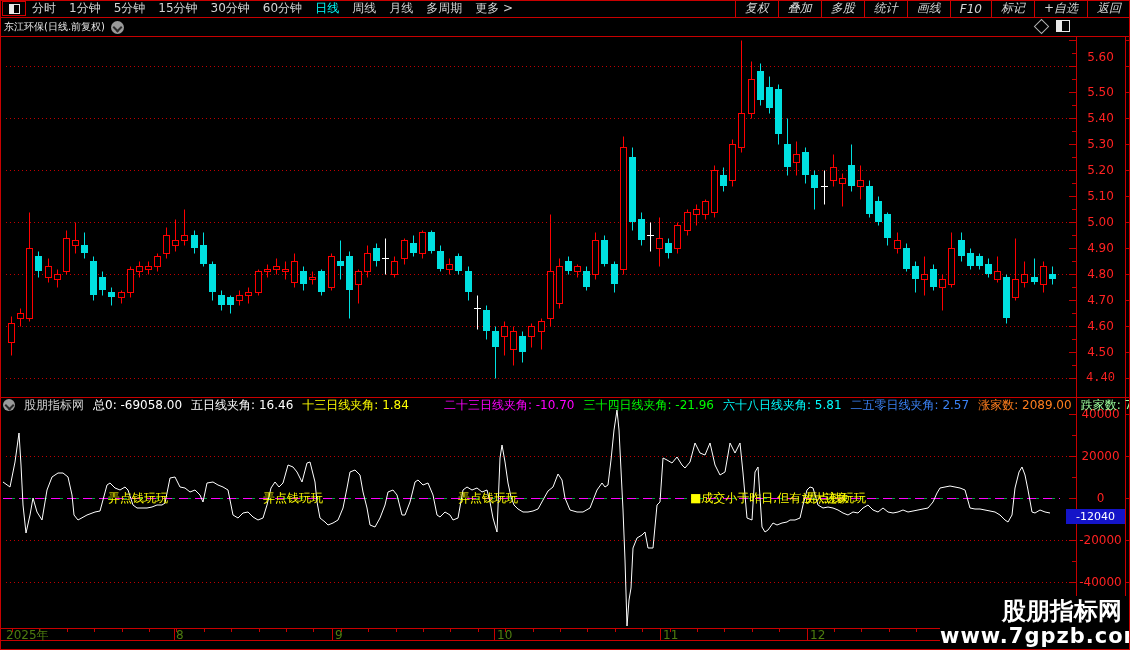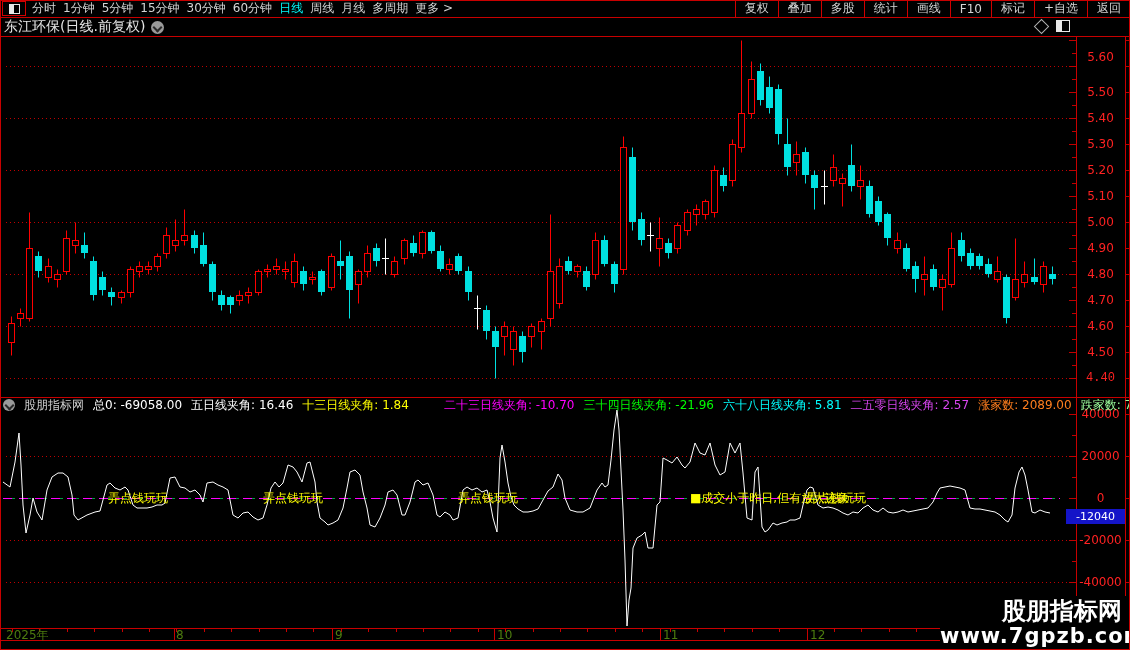--- a/index.html
+++ b/index.html
@@ -4,29 +4,29 @@
 <style>
   html,body{margin:0;padding:0;background:#000;}
   #app{position:relative;width:1130px;height:650px;background:#000;overflow:hidden;
        font-family:"DejaVu Sans",sans-serif;-webkit-font-smoothing:none;}
   .frame{position:absolute;inset:0;border:1px solid #c80000;pointer-events:none;z-index:60;}
   
   .toolbar{position:absolute;left:0;top:0;width:1130px;height:17px;border-bottom:1px solid #c80000;
            display:flex;align-items:center;font-size:12px;color:#d4d4d4;z-index:20;}
   .tb-iconbox{width:22px;height:13px;border:1px solid #d00000;margin:0 4px 0 2px;display:flex;
               align-items:center;justify-content:center;}
-  .tb-periods{display:flex;align-items:center;gap:7px;padding-left:2px;}
+  .tb-periods{display:flex;align-items:center;gap:13px;padding-left:2px;}
   .tb-periods span{cursor:default;white-space:nowrap;}
   .tb-periods .active{color:#00ffff;}
   .tb-spacer{flex:1;}
-  .tb-actions{display:flex;align-items:stretch;height:17px;}
+  .tb-actions{display:flex;align-items:stretch;height:17px;font-style:italic;}
   .tb-actions span{display:flex;align-items:center;padding:0 9px;border-left:1px solid #d00000;white-space:nowrap;}
   
   .titlebar{position:absolute;left:0;top:18px;width:1130px;height:18px;display:flex;align-items:center;
-            font-size:14px;color:#e6e6e6;z-index:20;}
+            font-size:10px;color:#e6e6e6;z-index:20;}
   .titlebar .t{margin-left:4px;}
   .icon-circle{display:inline-block;width:13px;height:13px;border-radius:50%;background:#9a9a9a;
                margin-left:6px;position:relative;}
   .icon-circle:after{content:"";position:absolute;left:3px;top:3px;width:5px;height:5px;
                border-left:2px solid #2a2a2a;border-bottom:2px solid #2a2a2a;transform:rotate(-45deg);}
   .tb-right-icons{position:absolute;right:60px;top:20px;display:flex;gap:9px;align-items:center;z-index:20;}
   .icon-diamond{width:9px;height:9px;border:1px solid #b0b0b0;transform:rotate(45deg);}
   .icon-window{width:12px;height:10px;border:1px solid #e8e8e8;position:relative;background:#000;}
   .icon-window:after{content:"";position:absolute;left:0;top:0;width:5px;height:10px;background:#e8e8e8;}
   .tb-halfsq{width:9px;height:8px;border:1px solid #e8e8e8;position:relative;background:#000;}
@@ -445,21 +445,21 @@
 
   <div class="ind-header" id="ind-header">
     <span class="icon-circle" style="margin-left:0;width:12px;height:12px;"></span>
   <span style="color: rgb(208, 208, 208);">股朋指标网</span>
       <span style="color: rgb(255, 255, 255);">总0: -69058.00</span>
       <span style="color: rgb(255, 255, 255);">五日线夹角: 16.46</span>
       <span style="color: rgb(255, 255, 0);">十三日线夹角: 1.84</span>
       <span style="color: rgb(255, 0, 255); margin-left: 26px;">二十三日线夹角: -10.70</span>
       <span style="color: rgb(0, 255, 0);">三十四日线夹角: -21.96</span>
       <span style="color: rgb(0, 255, 255);">六十八日线夹角: 5.81</span>
-      <span style="color: #d946ef;">二五零日线夹角: 2.57</span>
+      <span style="color: #3b82f6;">二五零日线夹角: 2.57</span>
       <span style="color: rgb(255, 126, 30);">涨家数: 2089.00</span>
       <span style="color: rgb(157, 255, 157);">跌家数: 772.00</span>
     </div>
 
   <div id="overlays">
       <div class="axlbl" style="left: 1077px; top: 50px;">5.60</div>
       <div class="axlbl" style="left: 1077px; top: 85px;">5.50</div>
       <div class="axlbl" style="left: 1077px; top: 111px;">5.40</div>
       <div class="axlbl" style="left: 1077px; top: 137px;">5.30</div>
       <div class="axlbl" style="left: 1077px; top: 163px;">5.20</div>

